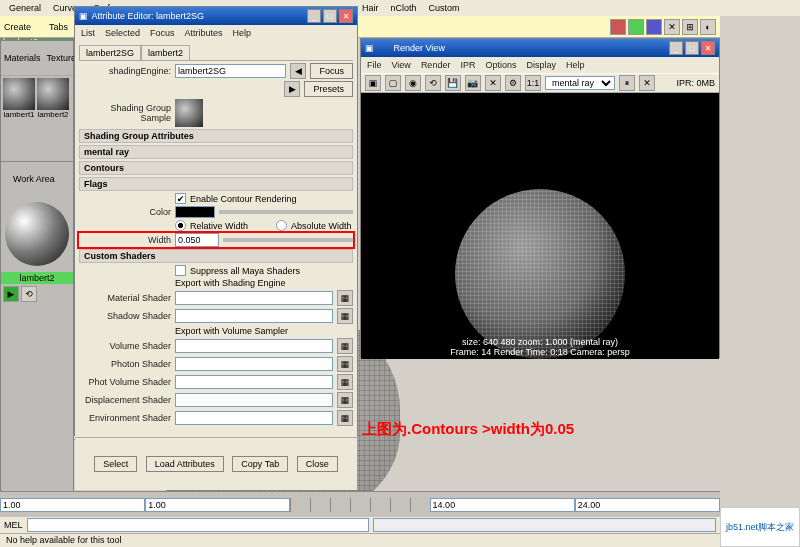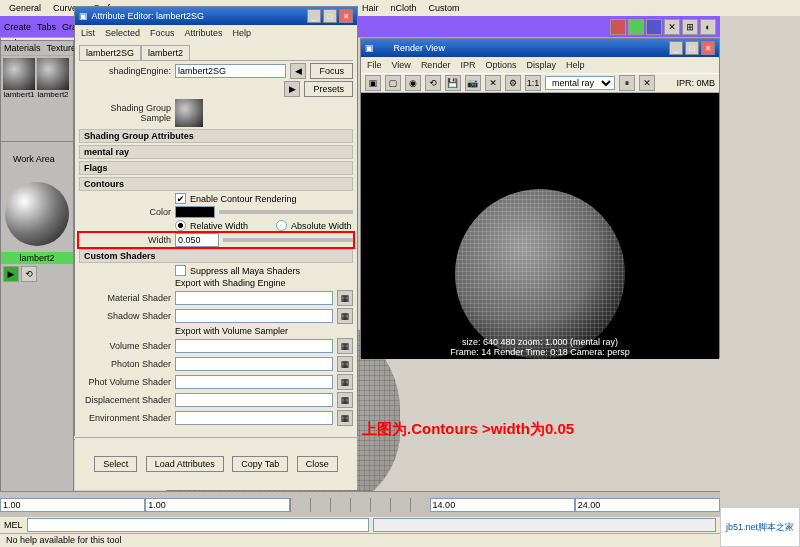--- a/index.html
+++ b/index.html
@@ -42,21 +42,21 @@
 
 .render{top:38px;left:360px;width:360px;height:320px}
 .rv-body{background:#000;height:266px;display:flex;align-items:flex-end;justify-content:center;position:relative}
 .wire{width:170px;height:170px;background:radial-gradient(circle at 40% 35%,#999 0%,#666 50%,#000 90%);border-radius:50%;position:relative}
 .wire::after{content:"";position:absolute;inset:0;background:repeating-linear-gradient(0deg,transparent 0 3px,rgba(255,255,255,.15) 3px 4px),repeating-linear-gradient(90deg,transparent 0 3px,rgba(255,255,255,.15) 3px 4px);border-radius:50%}
 .rv-stat{position:absolute;bottom:2px;left:0;right:0;color:#fff;font-size:8px;text-align:center}
 
 
 .channels{top:38px;right:0;width:78px;height:320px;background:#ece9d8;border:1px solid #848284}
 .ch-tabs{display:flex;font-size:8px;border-bottom:1px solid #aaa}
-.ch-tabs span{padding:2px 3px}
+.ch-tabs span{padding:12px 3px}
 .ch-hdr{background:#6b8e6b;color:#feffc0;padding:1px 2px}
 .ch-row{display:flex;justify-content:space-between;padding:0 2px;font-size:8px}
 
 
 .layers{top:365px;right:0;width:78px;height:120px;background:#ece9d8;border:1px solid #848284;font-size:8px}
 .lyr-row{display:flex;align-items:center;gap:2px;padding:1px}
 .lyr-sw{width:10px;height:10px;border:1px solid #333}
 
 
 .anno{position:absolute;left:362px;top:420px;color:#f00;font-size:15px;font-weight:bold}
@@ -76,21 +76,21 @@
 <body>
 
 <div class="shelf">
   <span>General</span>
   <span>Curves</span>
   <span>Surf</span>
   <span style="margin-left:240px">Hair</span>
   <span>nCloth</span>
   <span>Custom</span>
 </div>
-<div style="position:absolute;top:16px;left:0;right:80px;height:22px;background:#8b5cf6;border-bottom:1px solid #aaa;display:flex;align-items:center;gap:6px;padding:0 4px">
+<div style="position:absolute;top:16px;left:0;right:80px;height:22px;background:#fef9c3;border-bottom:1px solid #aaa;display:flex;align-items:center;gap:18px;padding:0 4px">
   <span>Create</span>
   <span>Tabs</span>
   <span>Graph</span>
   <div style="margin-left:auto;display:flex;gap:2px">
     <div class="tbtn" style="background:#c55"></div>
     <div class="tbtn" style="background:#5c5"></div>
     <div class="tbtn" style="background:#55c"></div>
     <div class="tbtn">✕</div>
     <div class="tbtn">⊞</div>
     <div class="tbtn">◐</div>
@@ -157,22 +157,22 @@
         <span style="flex:1"></span>
         <div class="tbtn">▶</div>
         <button class="btn">Presets</button>
       </div>
     <div class="row">
         <span class="lbl">Shading Group Sample</span>
         <div class="swatch" style="width:28px;height:28px"></div>
       </div>
     <div class="sect">Shading Group Attributes</div>
     <div class="sect">mental ray</div>
+    <div class="sect">Contours</div>
     <div class="sect">Flags</div>
-    <div class="sect">Contours</div>
     <div class="row">
         <span class="lbl"></span>
         <span class="chk">✔</span>
         <span>Enable Contour Rendering</span>
       </div>
     <div class="row">
         <span class="lbl">Color</span>
         <div style="width:40px;height:12px;background:#000;border:1px solid #7f9db9"></div>
         <div class="slider-trk"></div>
       </div>

